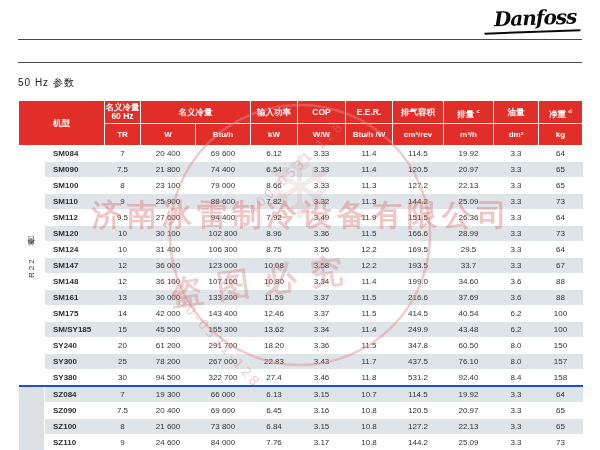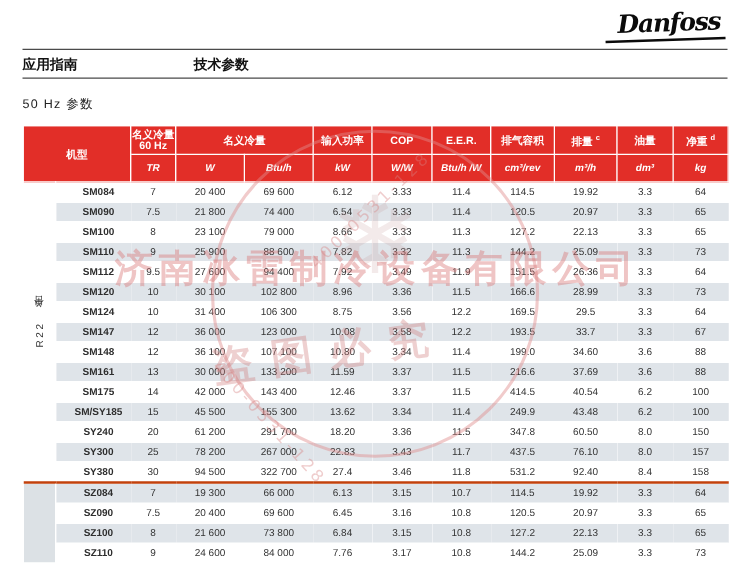--- a/index.html
+++ b/index.html
@@ -32,53 +32,49 @@
   .table-wrap{position:absolute;top:100px;left:18px;width:564px;height:349px;}
   table{border-collapse:collapse;table-layout:fixed;width:564px;background:#fff;}
   col.c0{width:26px;}  col.c1{width:60px;}  col.c2{width:36px;}  col.c3{width:55px;}
   col.c4{width:55px;}  col.c5{width:47px;}  col.c6{width:48px;}  col.c7{width:47px;}
   col.c8{width:51px;}  col.c9{width:50px;}  col.c10{width:45px;} col.c11{width:44px;}
   thead th{
     background:var(--red);color:#fff;font-size:8.5px;font-weight:bold;
     border:1px solid #fff;vertical-align:middle;text-align:center;line-height:10px;
   }
   thead tr.h1 th{height:23px;}
-  thead tr.h2 th{height:22px;font-size:8px;font-style:italic;}
+  thead tr.h2 th{height:22px;font-size:8px;}
   thead th .two-line span{display:block;line-height:9px;}
   thead th sup{font-size:6px;vertical-align:super;}
   tbody td{
     height:16px;font-size:8px;line-height:15px;text-align:center;color:var(--ink);
     border-bottom:1px solid #fff;white-space:nowrap;overflow:hidden;
   }
-  tbody td.model{text-align:center;padding-left:8px;font-weight:bold;color:#2e2e2e;}
+  tbody td.model{text-align:left;padding-left:8px;font-weight:bold;color:#2e2e2e;}
   tbody tr.stripe td{background:var(--stripe);}
   tbody td.group-cell{background:#fff;border-right:1px solid #fff;}
   tbody td.group-cell.g1{background:var(--groupgray);}
-  tbody tr.group-start td{border-top:2px solid #c2410c;}
+  tbody tr.group-start td{border-top:2px solid #1d4ed8;}
   .vtext{
     display:inline-block;writing-mode:vertical-rl;transform:rotate(180deg);
     font-size:8px;color:#333;letter-spacing:2px;white-space:nowrap;
   }
   
   .watermark{position:absolute;top:0;left:0;width:600px;height:450px;pointer-events:none;z-index:5;}
 </style>
 </head>
 <body>
 
 <div class="page">
 
   <div class="logo-wrap">
     <span class="logo">Danfoss</span>
   </div>
 
   <div class="rule rule1"></div>
-  <div class="doc-head">
-    <span>应用指南</span>
-    <span class="center-title">技术参数</span>
-  </div>
   <div class="rule rule2"></div>
 
   <div class="section-title">50 Hz 参数</div>
 
   <div class="table-wrap">
     <table>
       <colgroup>
         <col class="c0">
           <col class="c1">
           <col class="c2">

